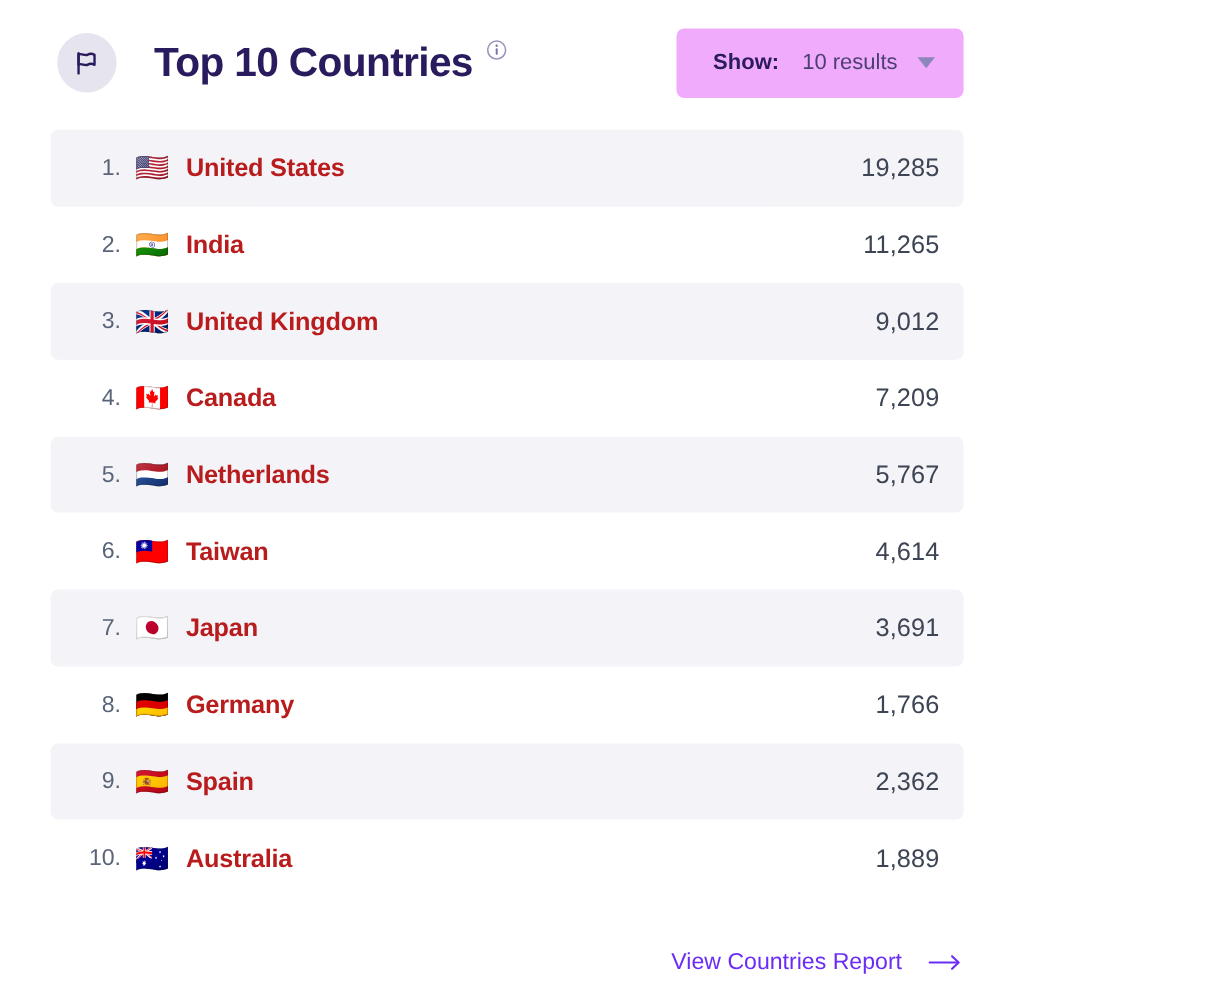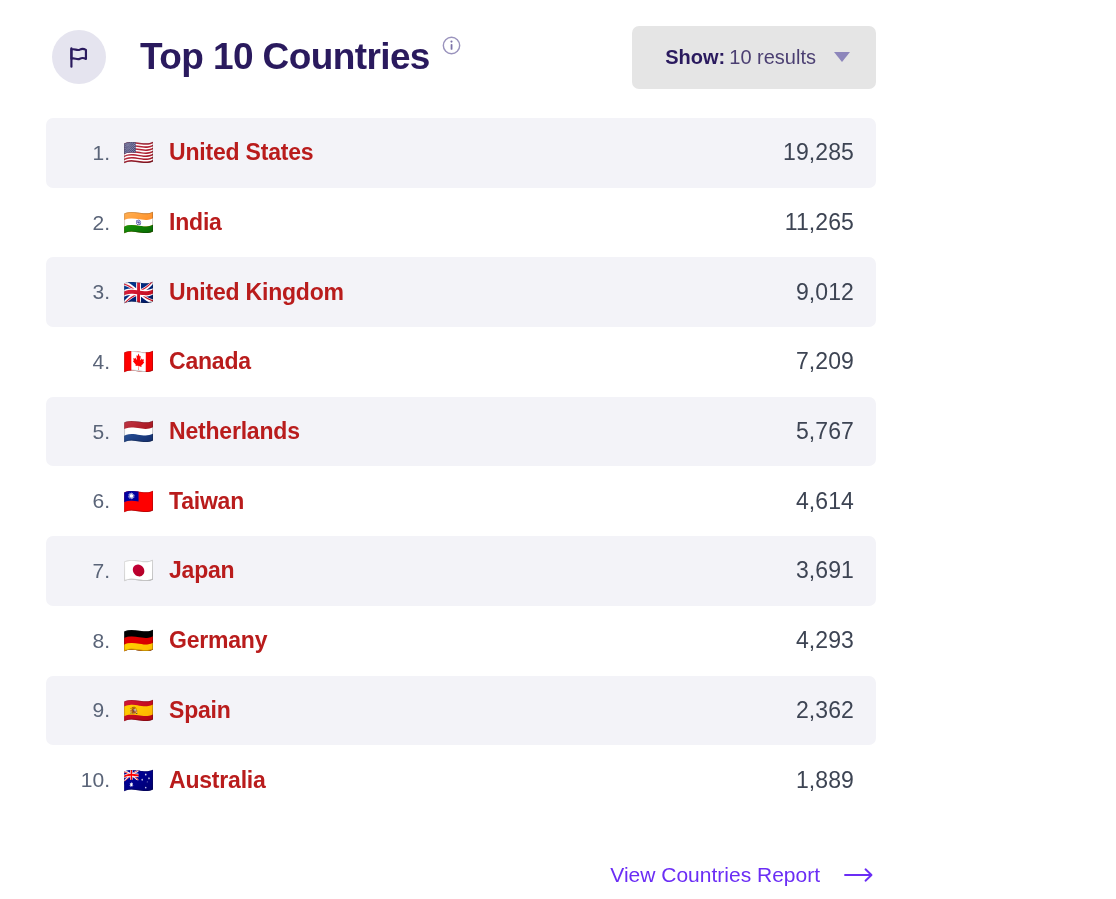--- a/index.html
+++ b/index.html
@@ -67,40 +67,40 @@
     margin-top: 6px;
     width: 19px;
     height: 19px;
     flex: 0 0 auto;
   }
   .info-icon svg { display: block; }
 
   .show-select {
     display: flex;
     align-items: center;
-    background: #e5e5e5;
+    background: #f0abfc;
     border-radius: 7px;
     height: 63px;
     padding: 0 26px 0 33px;
     box-sizing: border-box;
     margin-right: 0px;
     cursor: pointer;
     user-select: none;
   }
   .show-label {
     font-size: 20px;
     font-weight: bold;
     color: #2a1a5e;
     white-space: nowrap;
   }
   .show-value {
     font-size: 20px;
     font-weight: normal;
     color: #4b3f72;
-    margin-left: 4px;
+    margin-left: 21px;
     white-space: nowrap;
   }
   .show-caret {
     margin-left: 18px;
     width: 0;
     height: 0;
     border-left: 8px solid transparent;
     border-right: 8px solid transparent;
     border-top: 10px solid #8d86bb;
   }
@@ -272,21 +272,21 @@
       <span class="country">Japan</span>
       <span class="spacer"></span>
       <span class="value">3,691</span>
     </div>
 
     <div class="row">
       <span class="rank">8.</span>
       <span class="flag">🇩🇪</span>
       <span class="country">Germany</span>
       <span class="spacer"></span>
-      <span class="value">4,293</span>
+      <span class="value">1,766</span>
     </div>
 
     <div class="row alt">
       <span class="rank">9.</span>
       <span class="flag">🇪🇸</span>
       <span class="country">Spain</span>
       <span class="spacer"></span>
       <span class="value">2,362</span>
     </div>
 

